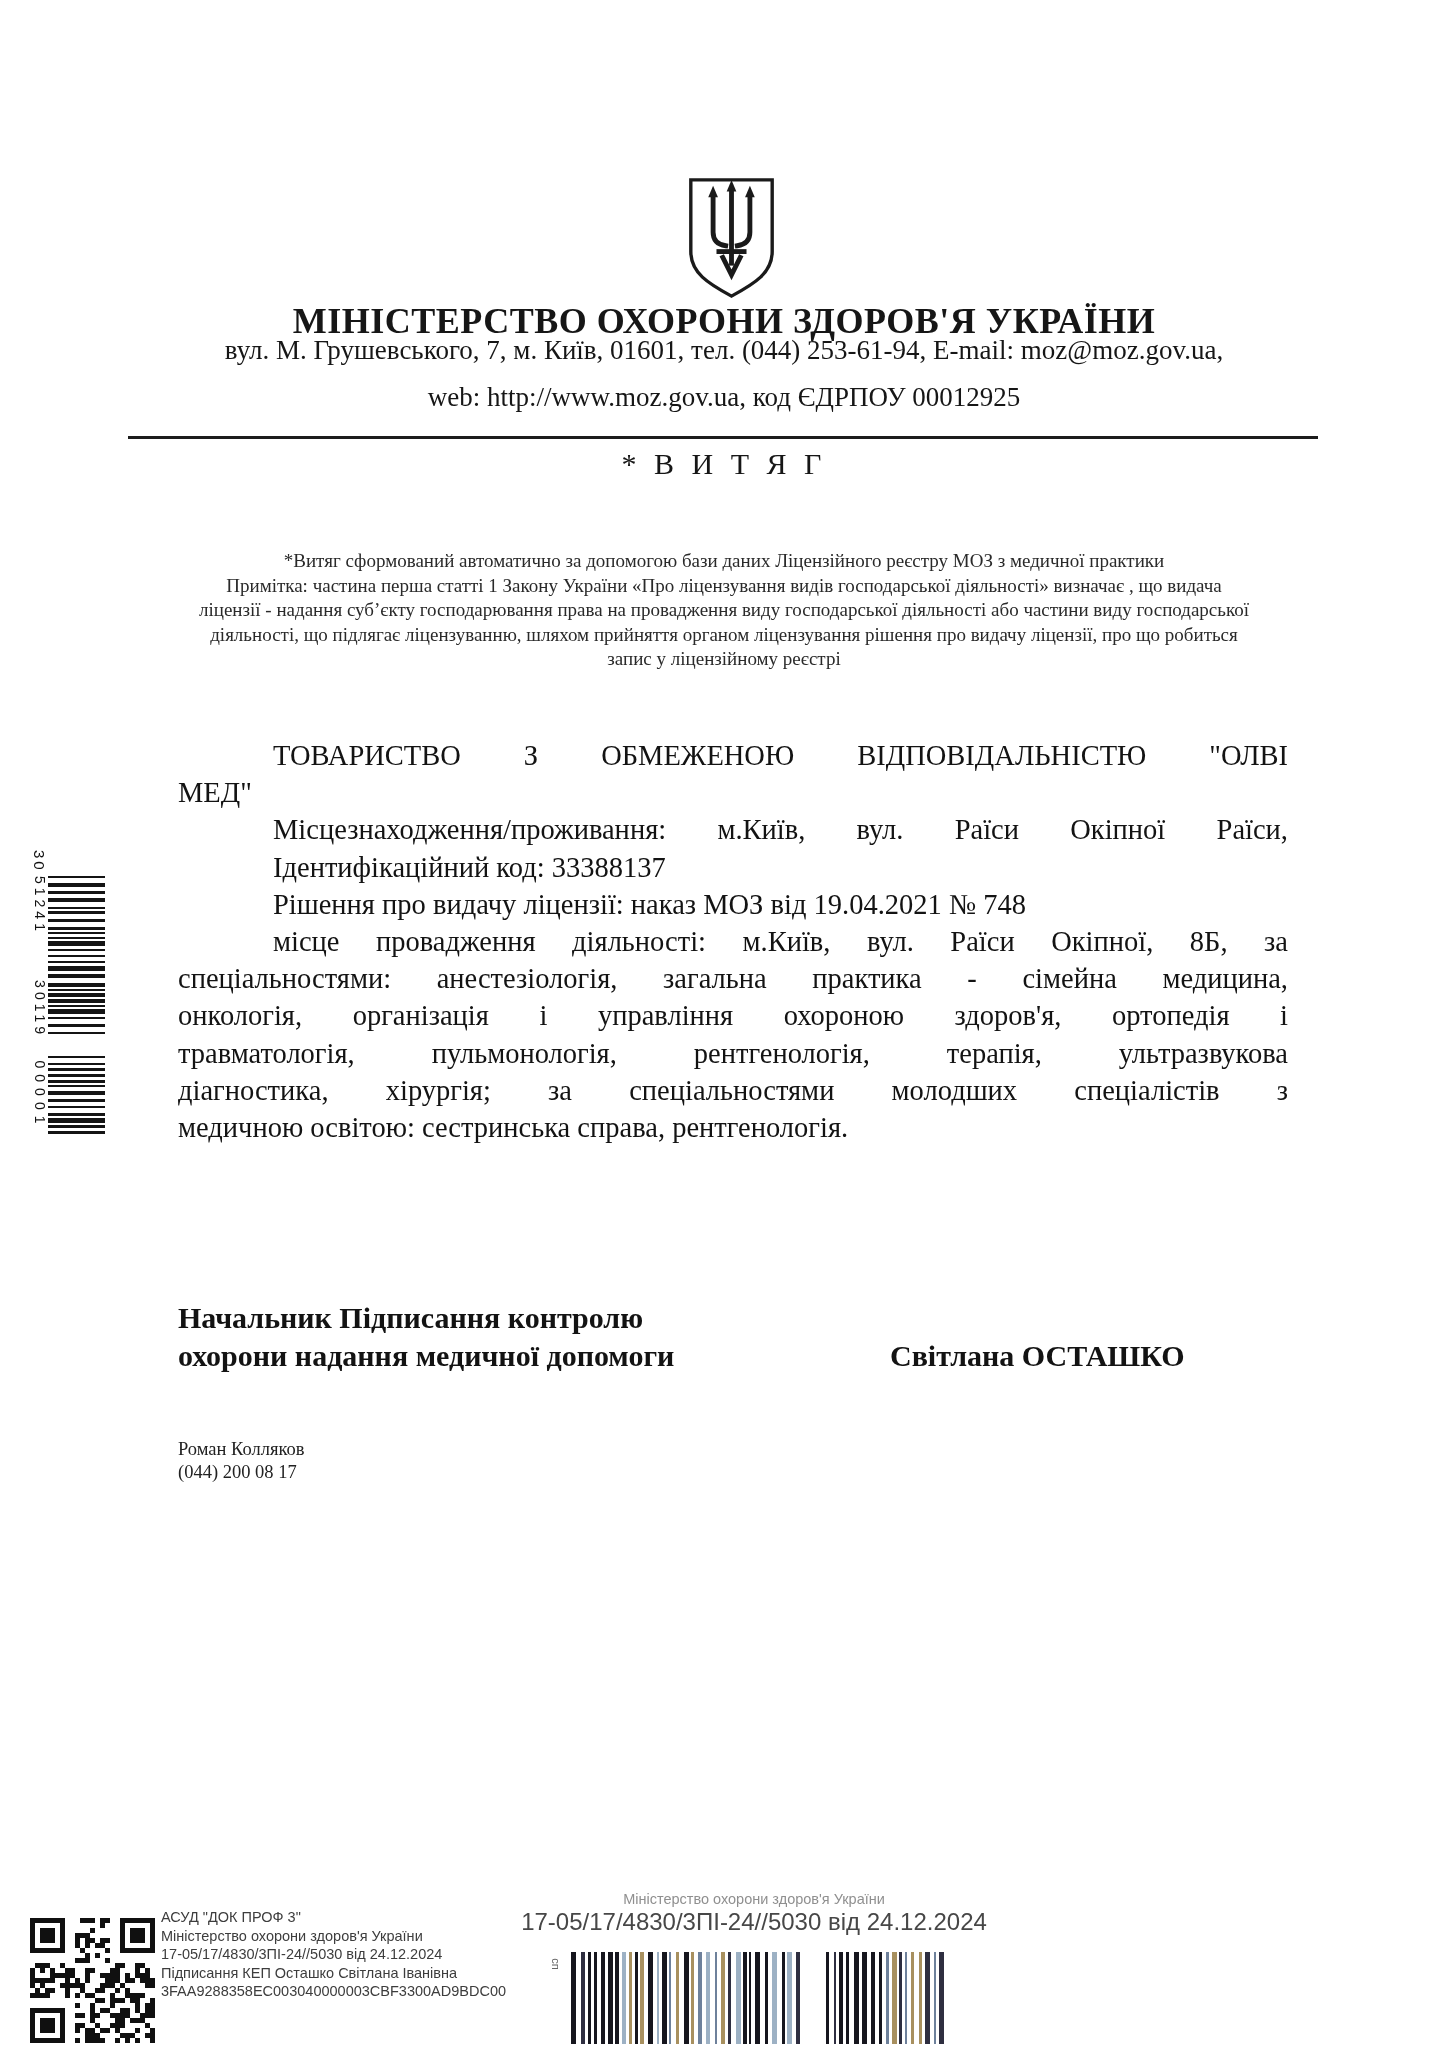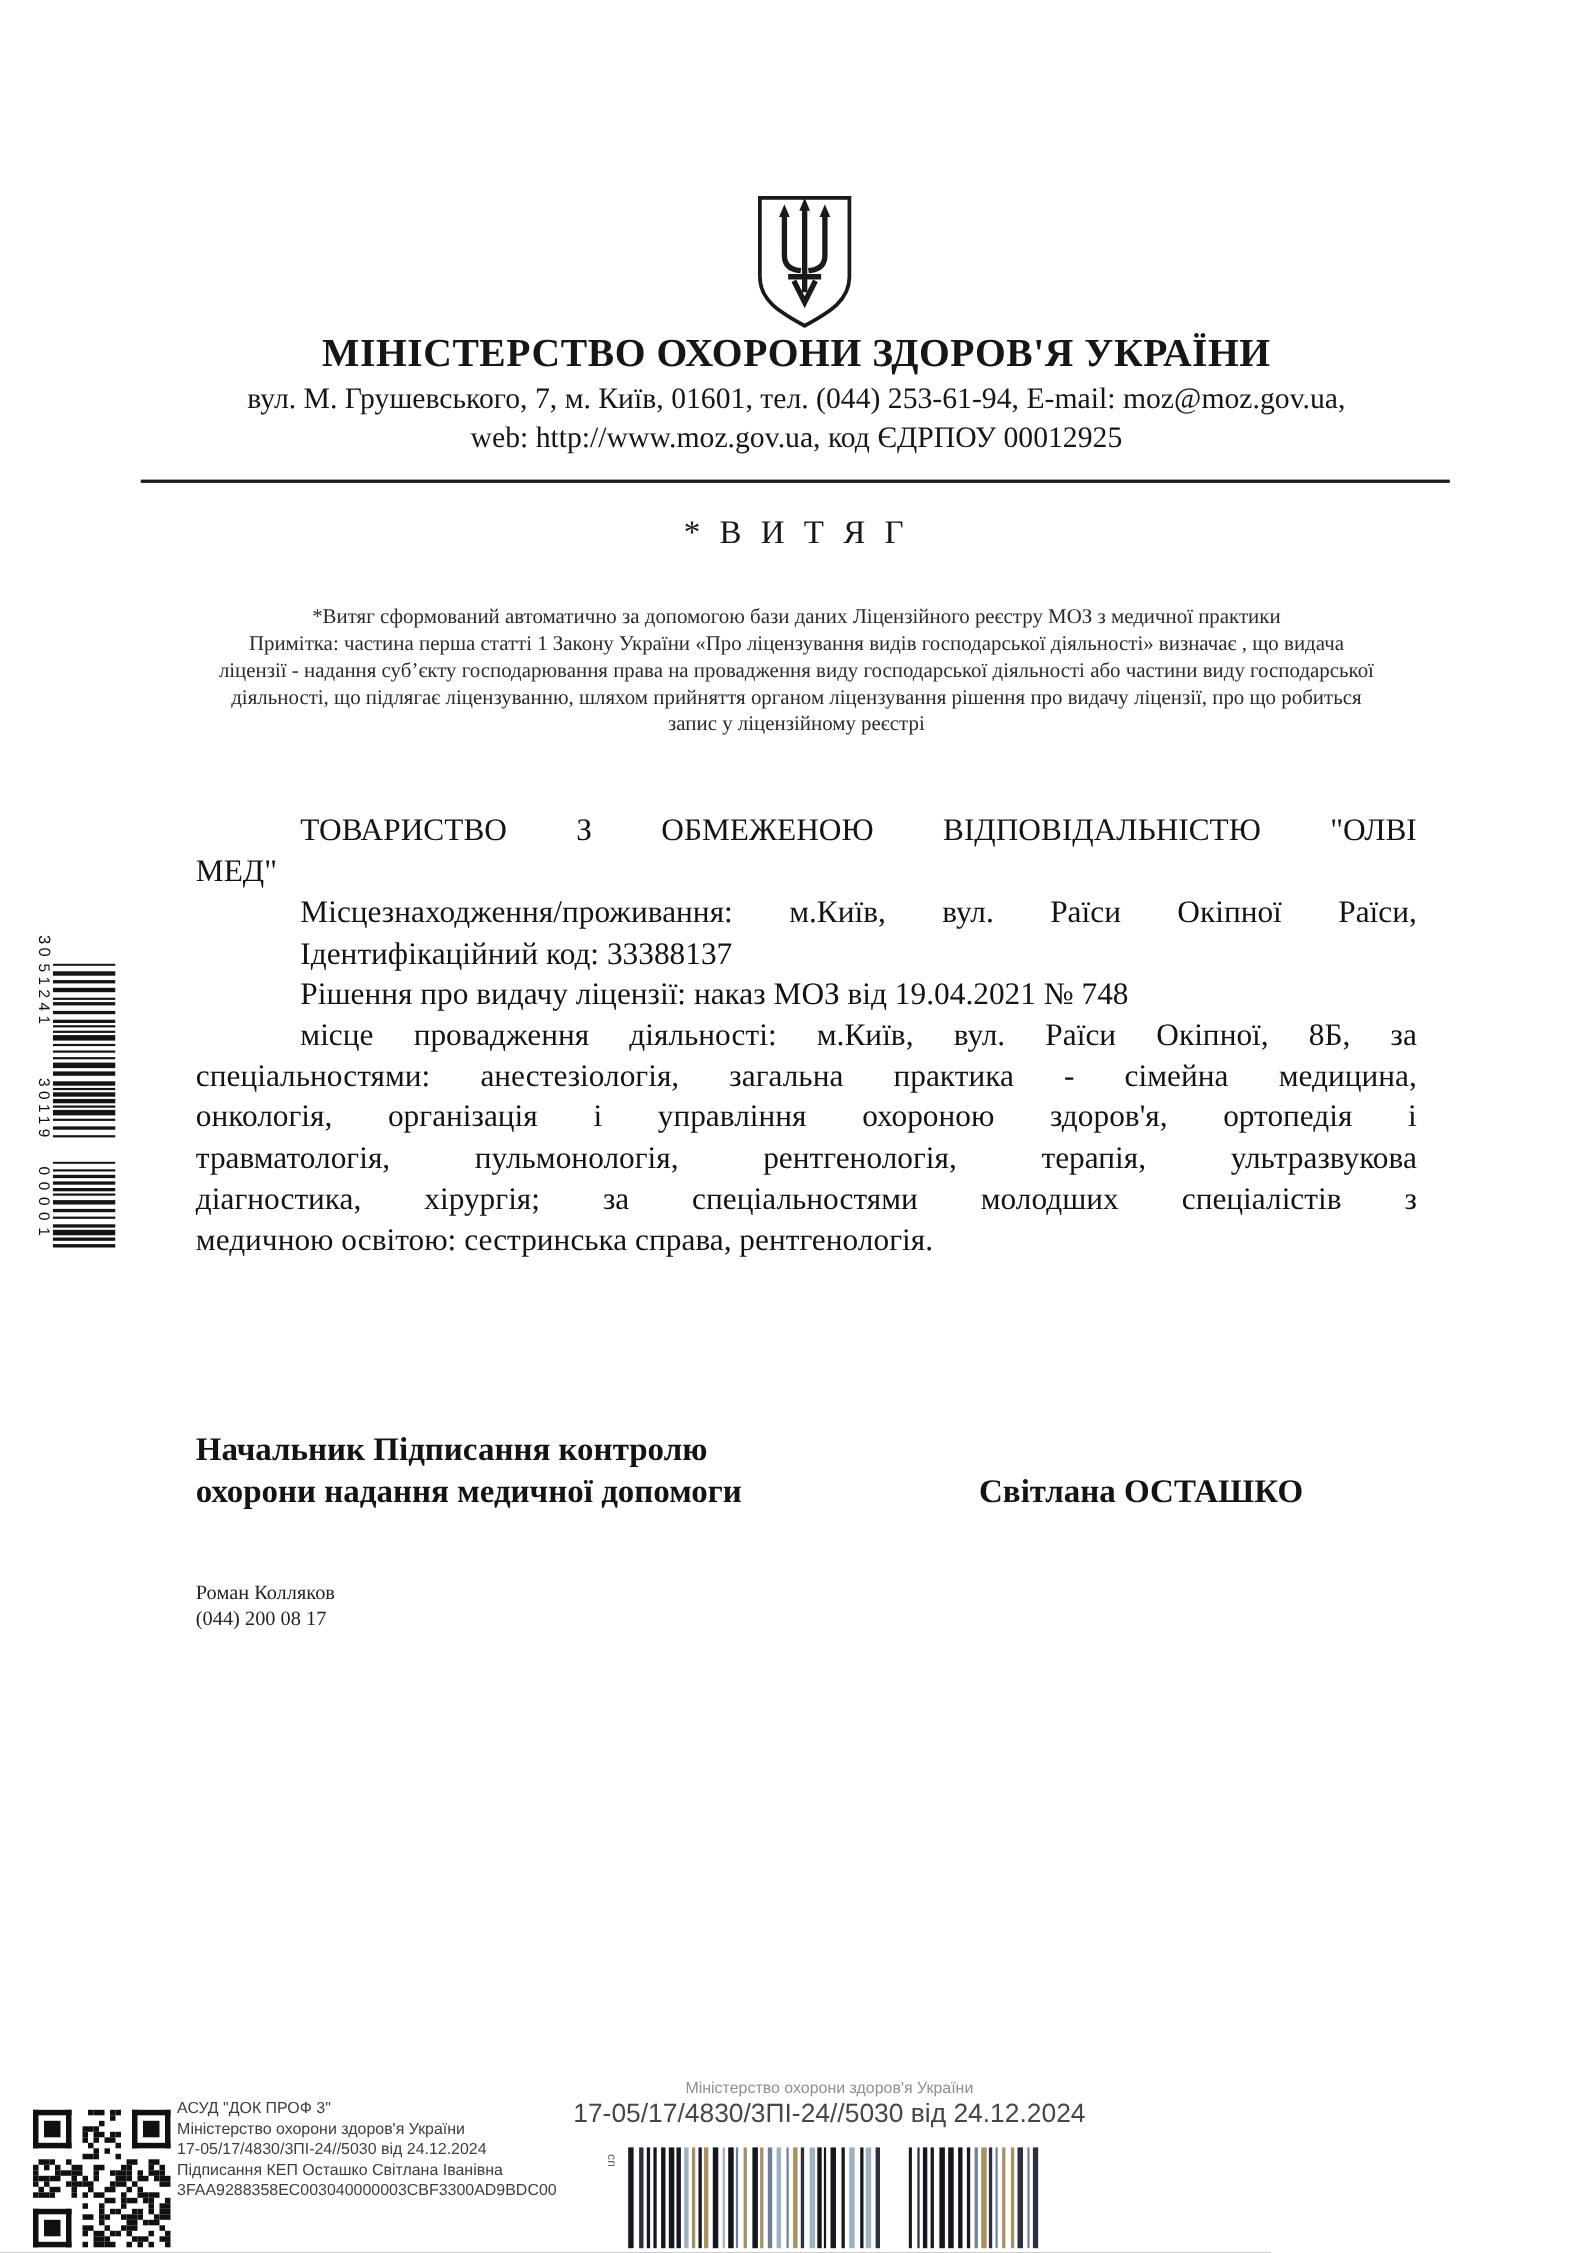--- a/index.html
+++ b/index.html
@@ -7,26 +7,26 @@
     position:relative;width:1448px;height:2048px;margin:0 auto;
     background:#ffffff;overflow:hidden;
     font-family:"Liberation Serif","DejaVu Serif",serif;color:#161616;
   }
   .abs{position:absolute;}
   .centered{left:0;right:0;text-align:center;}
 
   
   #emblem{left:683px;top:176px;width:97px;height:124px;}
   .ministry-name{top:300px;font-size:36px;font-weight:bold;letter-spacing:0.5px;}
-  .address-line{top:347px;font-size:27px;}
+  .address-line{top:335px;font-size:27px;}
   .web-line{top:382px;font-size:27px;}
   .header-rule{top:436px;left:128px;right:130px;border-top:3px solid #1c1c1c;height:0;}
 
   
-  .extract-title{top:468px;font-size:30px;letter-spacing:5px;}
+  .extract-title{top:447px;font-size:30px;letter-spacing:5px;}
   .extract-subtitle{top:487px;font-size:28px;}
   .note-block{top:549px;left:110px;right:110px;text-align:center;font-size:19px;line-height:24.6px;color:#2a2a2a;}
 
   
   .body-block{top:737px;left:178px;width:1110px;font-size:28.5px;line-height:37.2px;color:#131313;}
   .bl{text-align:justify;}
   .bl.jf{text-align-last:justify;}
   .bl.ind{text-indent:95px;}
   .bl.end{text-align:left;text-align-last:left;}
 

